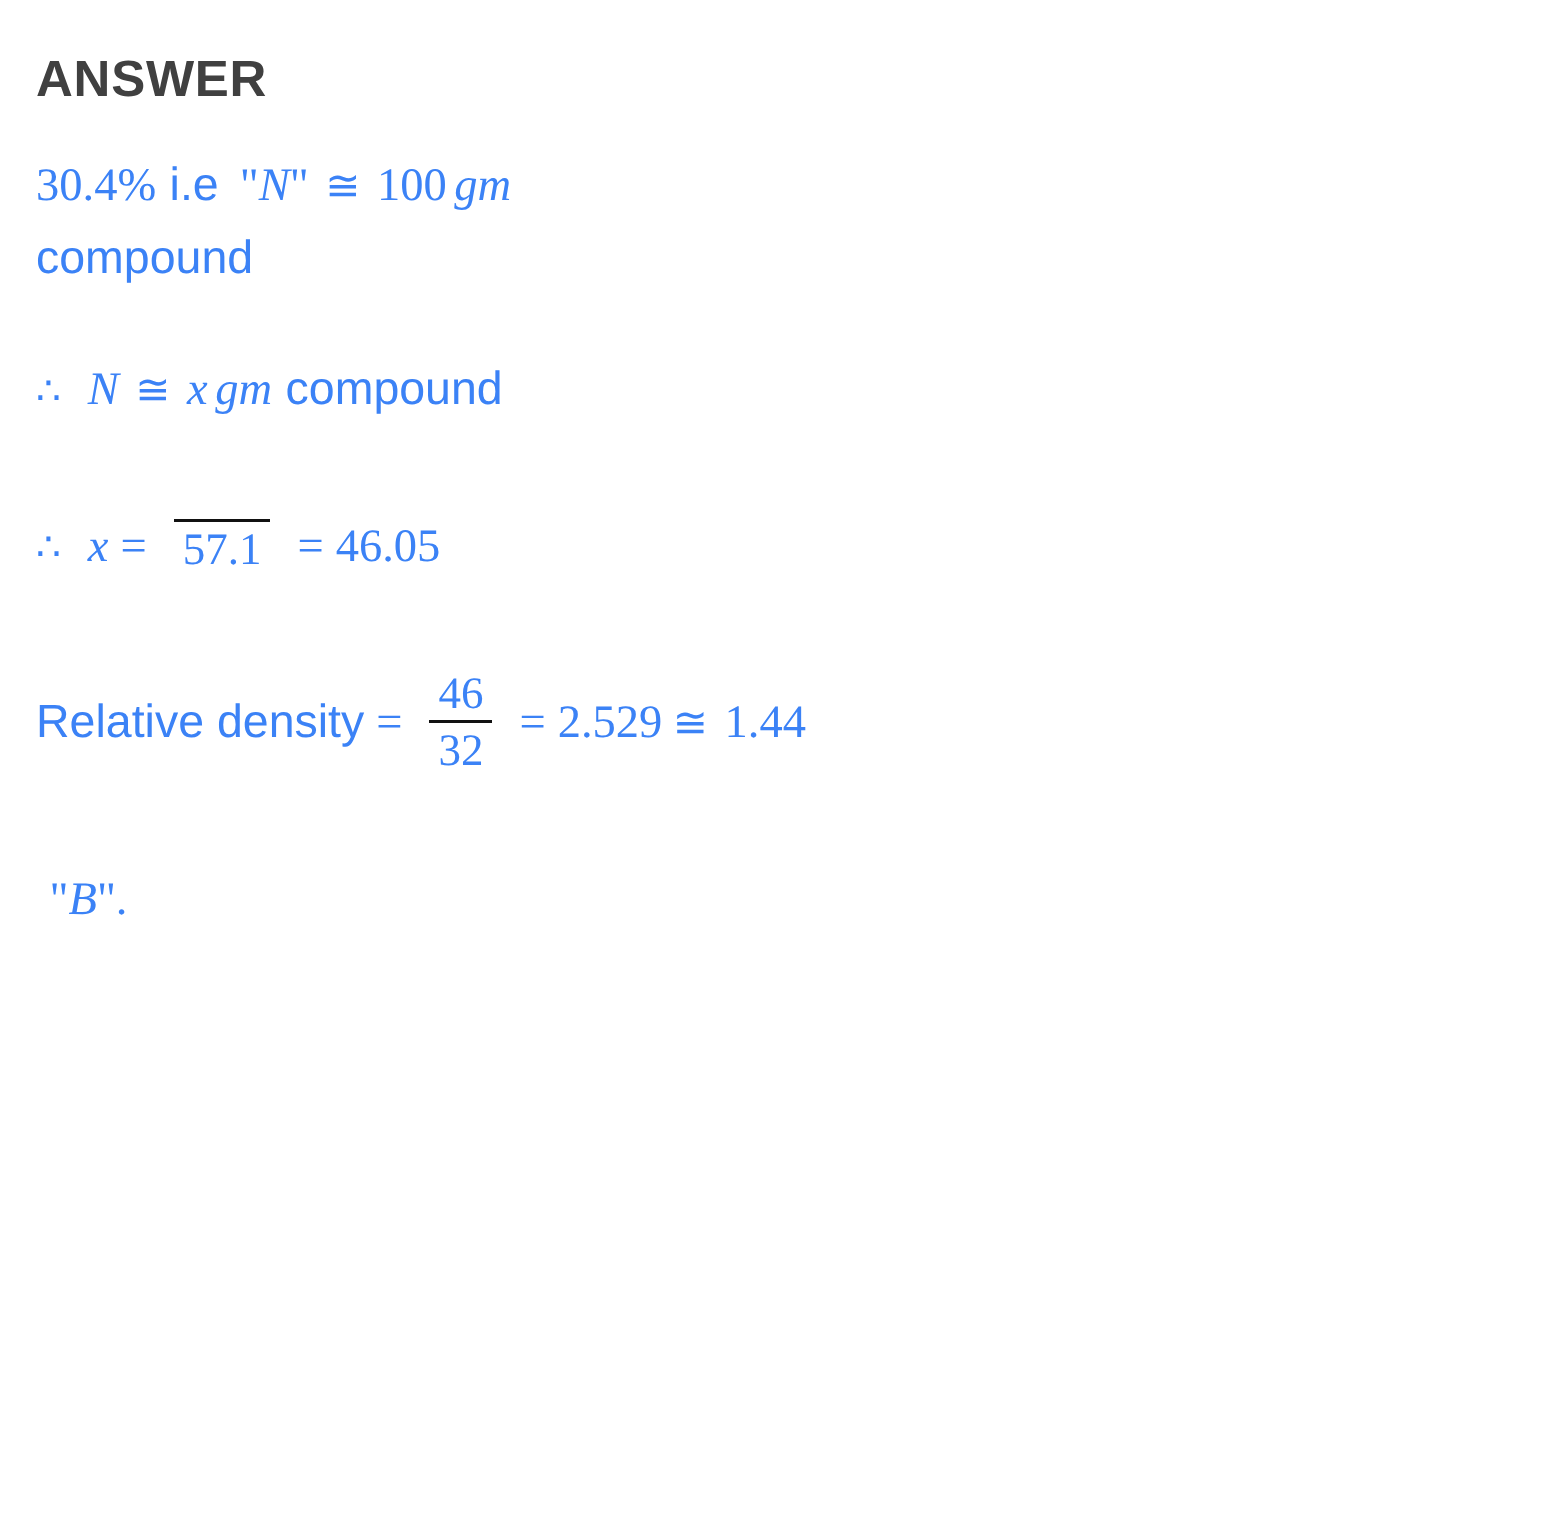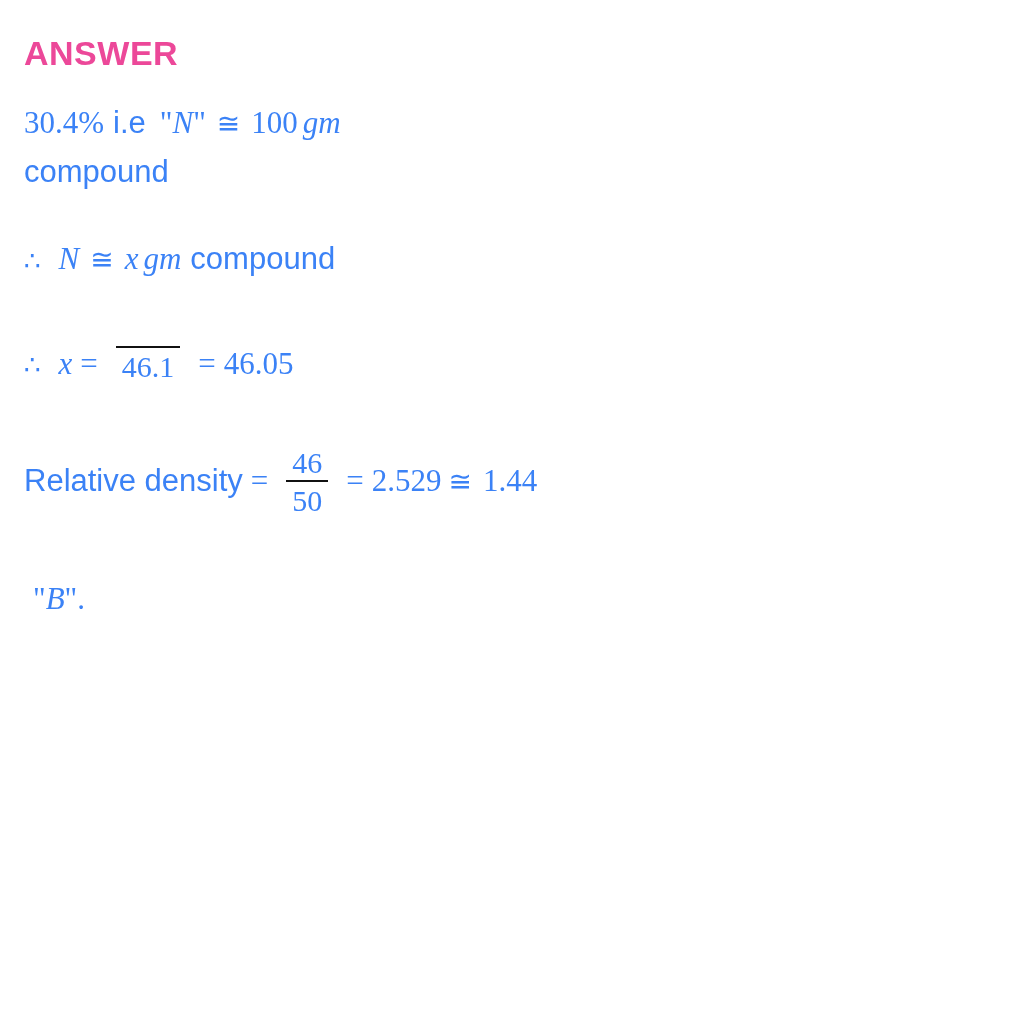--- a/index.html
+++ b/index.html
@@ -18,21 +18,21 @@
     padding: 34px 24px 0 24px;
     box-sizing: border-box;
     width: 1030px;
   }
   .answer-heading {
     font-family: "Liberation Sans", sans-serif;
     font-weight: bold;
     font-size: 34px;
     letter-spacing: 0.5px;
     margin: 0 0 28px 0;
-    color: #ec4899;
+    color: #404040;
   }
   .line {
     font-size: 31px;
     line-height: 1.45;
     color: #3b82f6;
     display: flex;
     align-items: center;
     flex-wrap: wrap;
     margin-bottom: 4px;
   }
@@ -155,37 +155,37 @@
 
   <div class="block">
     <div class="line">
       <span class="therefore">∴</span>
       <span class="sp"></span>
         <span class="sp"></span>
       <span class="mathit">x</span>
       <span class="eq">=</span>
       <span class="frac">
         <span class="bar"></span>
-        <span class="den">46.1</span>
+        <span class="den">57.1</span>
       </span>
       <span class="eq">=</span>
       <span class="serif">46.05</span>
     </div>
   </div>
 
   <div class="big-gap"></div>
 
   <div class="block">
     <div class="line">
       <span class="sans">Relative density</span>
       <span class="eq">=</span>
       <span class="frac">
         <span class="num">46</span>
         <span class="bar"></span>
-        <span class="den">50</span>
+        <span class="den">32</span>
       </span>
       <span class="eq">=</span>
       <span class="serif">2.529</span>
       <span class="sp-sm"></span>
       <span class="cong">≅</span>
       <span class="sp"></span>
       <span class="serif">1.44</span>
     </div>
   </div>
 

